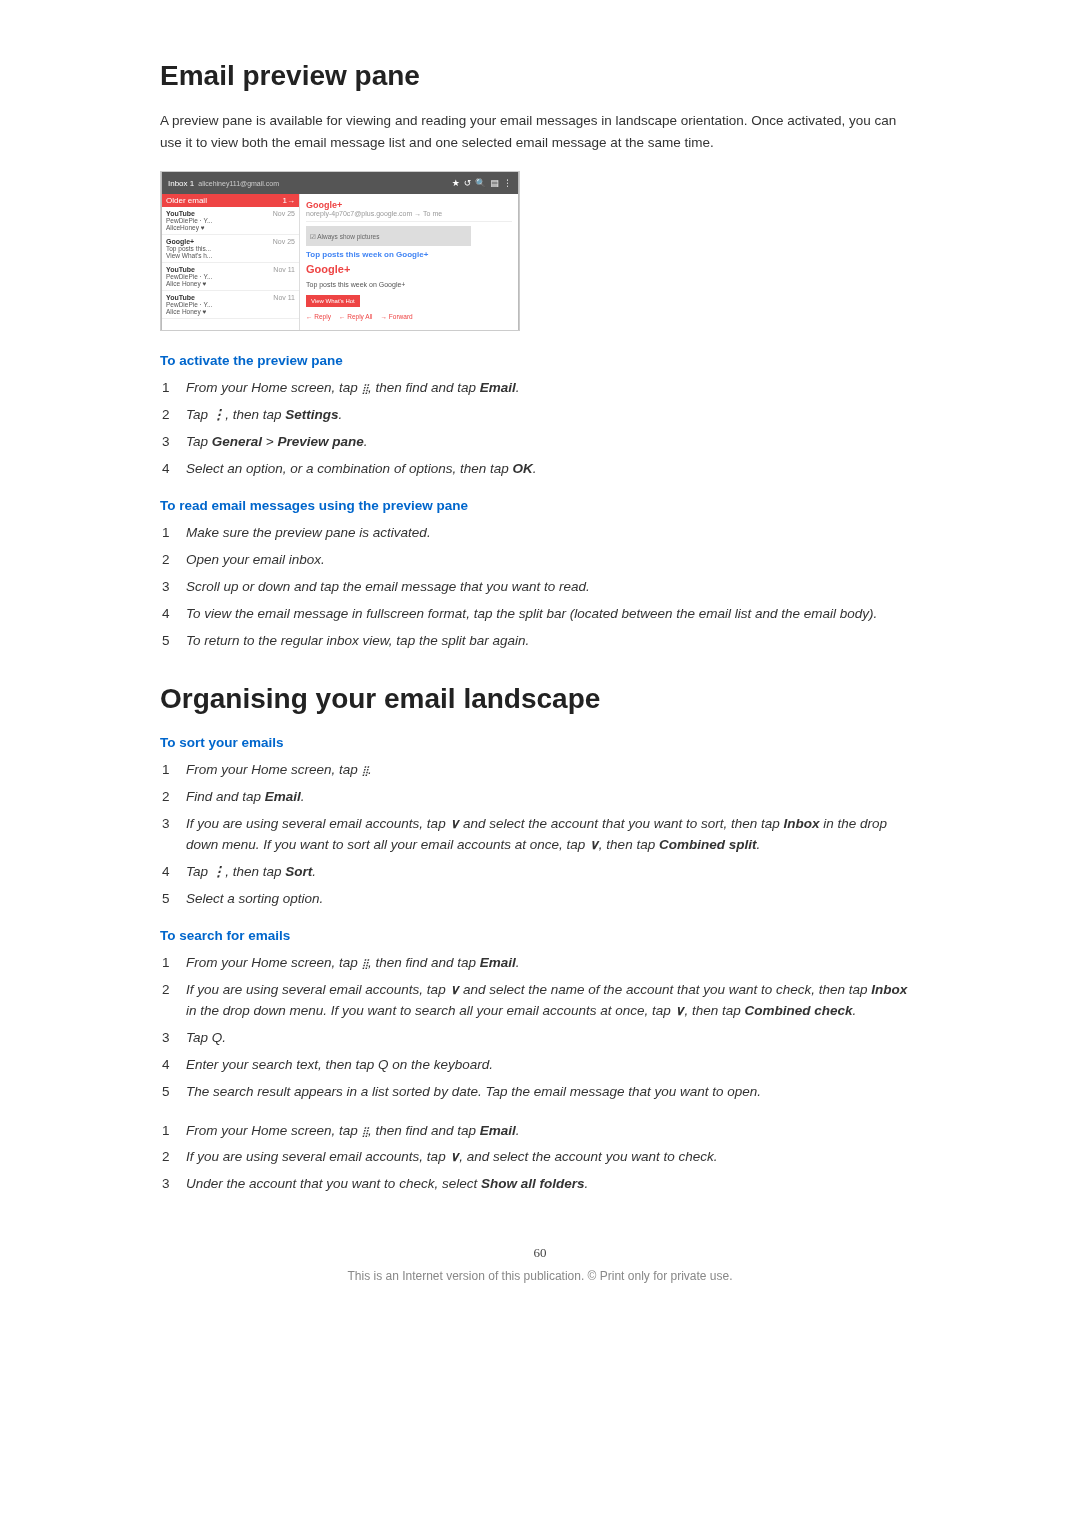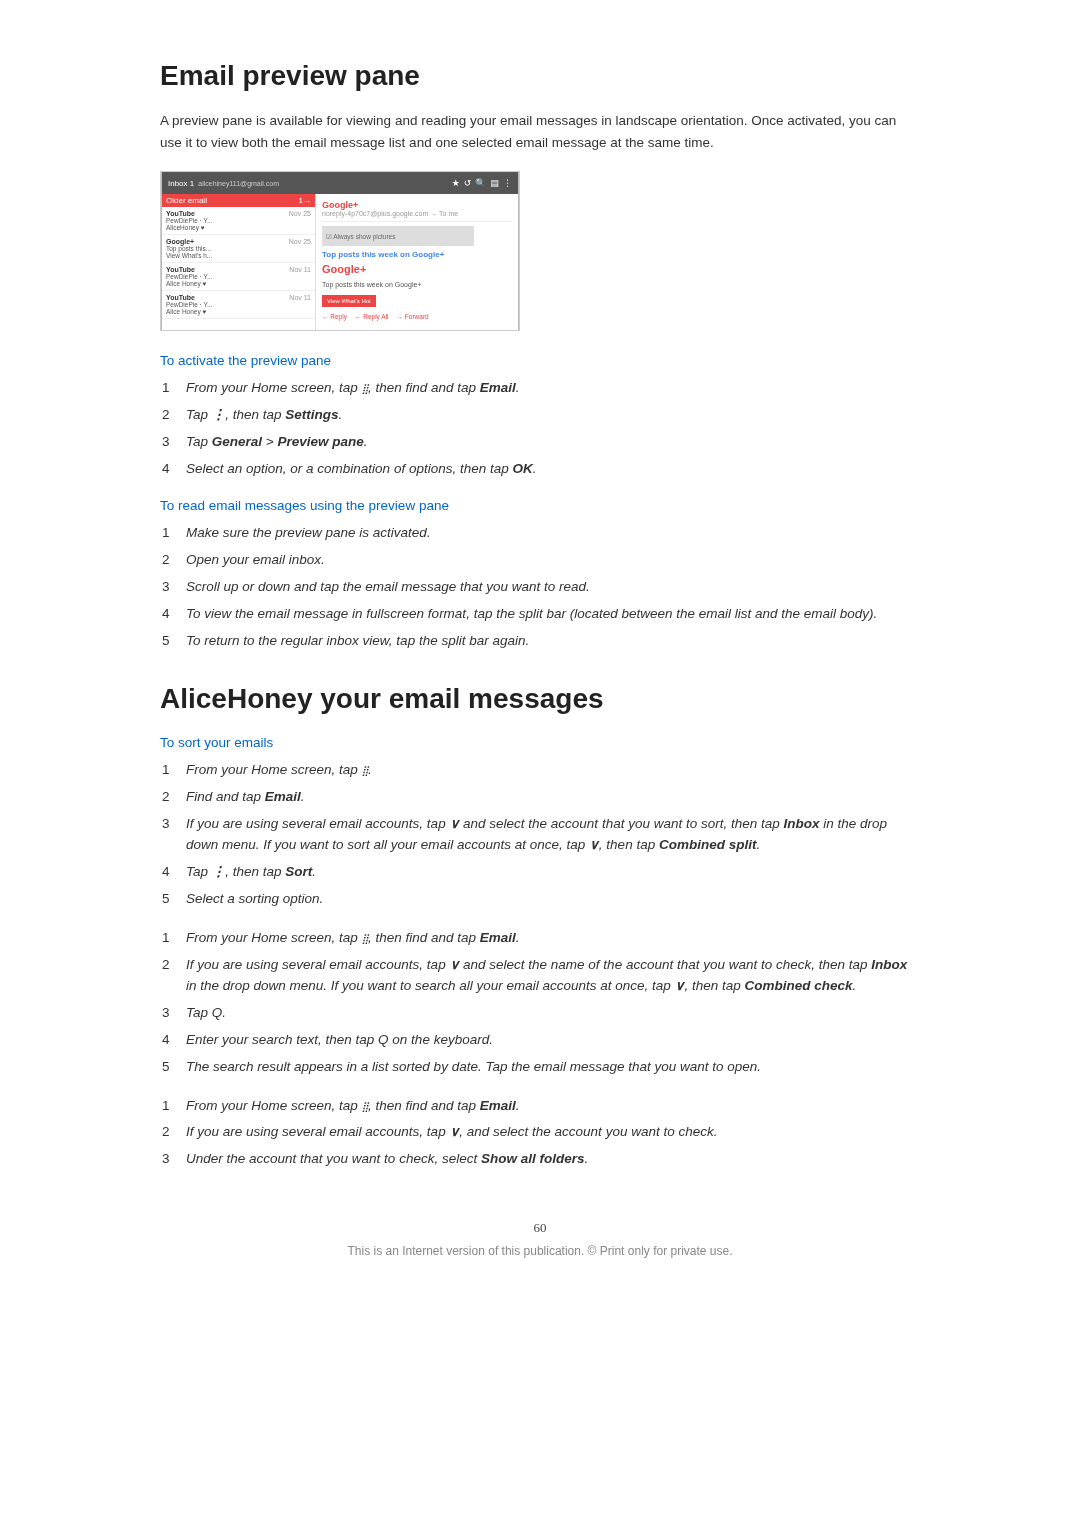--- a/index.html
+++ b/index.html
@@ -71,21 +71,21 @@
       color: #fff;
       font-size: 9px;
       display: flex;
       gap: 4px;
     }
     .email-body {
       display: flex;
       flex: 1;
     }
     .email-list {
-      width: 154px;
+      width: 138px;
       border-right: 1px solid #ddd;
       background: #fff;
     }
     .email-list-header {
       background: #e44;
       color: #fff;
       font-size: 8px;
       padding: 2px 4px;
       display: flex;
       justify-content: space-between;
@@ -150,21 +150,21 @@
       background: #e44;
       color: #fff;
       font-size: 6px;
       padding: 2px 5px;
       display: inline-block;
       margin-top: 2px;
     }
     .section-heading {
       color: #0066cc;
       font-size: 13.5px;
-      font-weight: normal;
+      font-weight: bold;
       margin: 18px 0 10px 0;
     }
     .steps-list {
       list-style: none;
       padding: 0;
       margin: 0;
     }
     .steps-list li {
       display: flex;
       gap: 8px;
@@ -320,21 +320,21 @@
         </li>
         <li>
           <span class="step-num">5</span>
           <span class="step-text">To return to the regular inbox view, tap the split bar again.</span>
         </li>
       </ol>
     </div>
   </section>
 
   <section class="section-divider">
-    <h2>AliceHoney your email messages</h2>
+    <h2>Organising your email landscape</h2>
 
     <div>
       <div class="section-heading">To sort your emails</div>
       <ol class="steps-list">
         <li>
           <span class="step-num">1</span>
           <span class="step-text">From your Home screen, tap <span style="font-size:10px;letter-spacing:-1px;">⣿</span>.</span>
         </li>
         <li>
           <span class="step-num">2</span>
@@ -349,20 +349,21 @@
           <span class="step-text">Tap <strong>⋮</strong>, then tap <strong>Sort</strong>.</span>
         </li>
         <li>
           <span class="step-num">5</span>
           <span class="step-text">Select a sorting option.</span>
         </li>
       </ol>
     </div>
 
     <div style="margin-top:18px;">
+      <div class="section-heading">To search for emails</div>
       <ol class="steps-list">
         <li>
           <span class="step-num">1</span>
           <span class="step-text">From your Home screen, tap <span style="font-size:10px;letter-spacing:-1px;">⣿</span>, then find and tap <strong>Email</strong>.</span>
         </li>
         <li>
           <span class="step-num">2</span>
           <span class="step-text">If you are using several email accounts, tap <strong>∨</strong> and select the name of the account that you want to check, then tap <strong>Inbox</strong> in the drop down menu. If you want to search all your email accounts at once, tap <strong>∨</strong>, then tap <strong>Combined check</strong>.</span>
         </li>
         <li>

